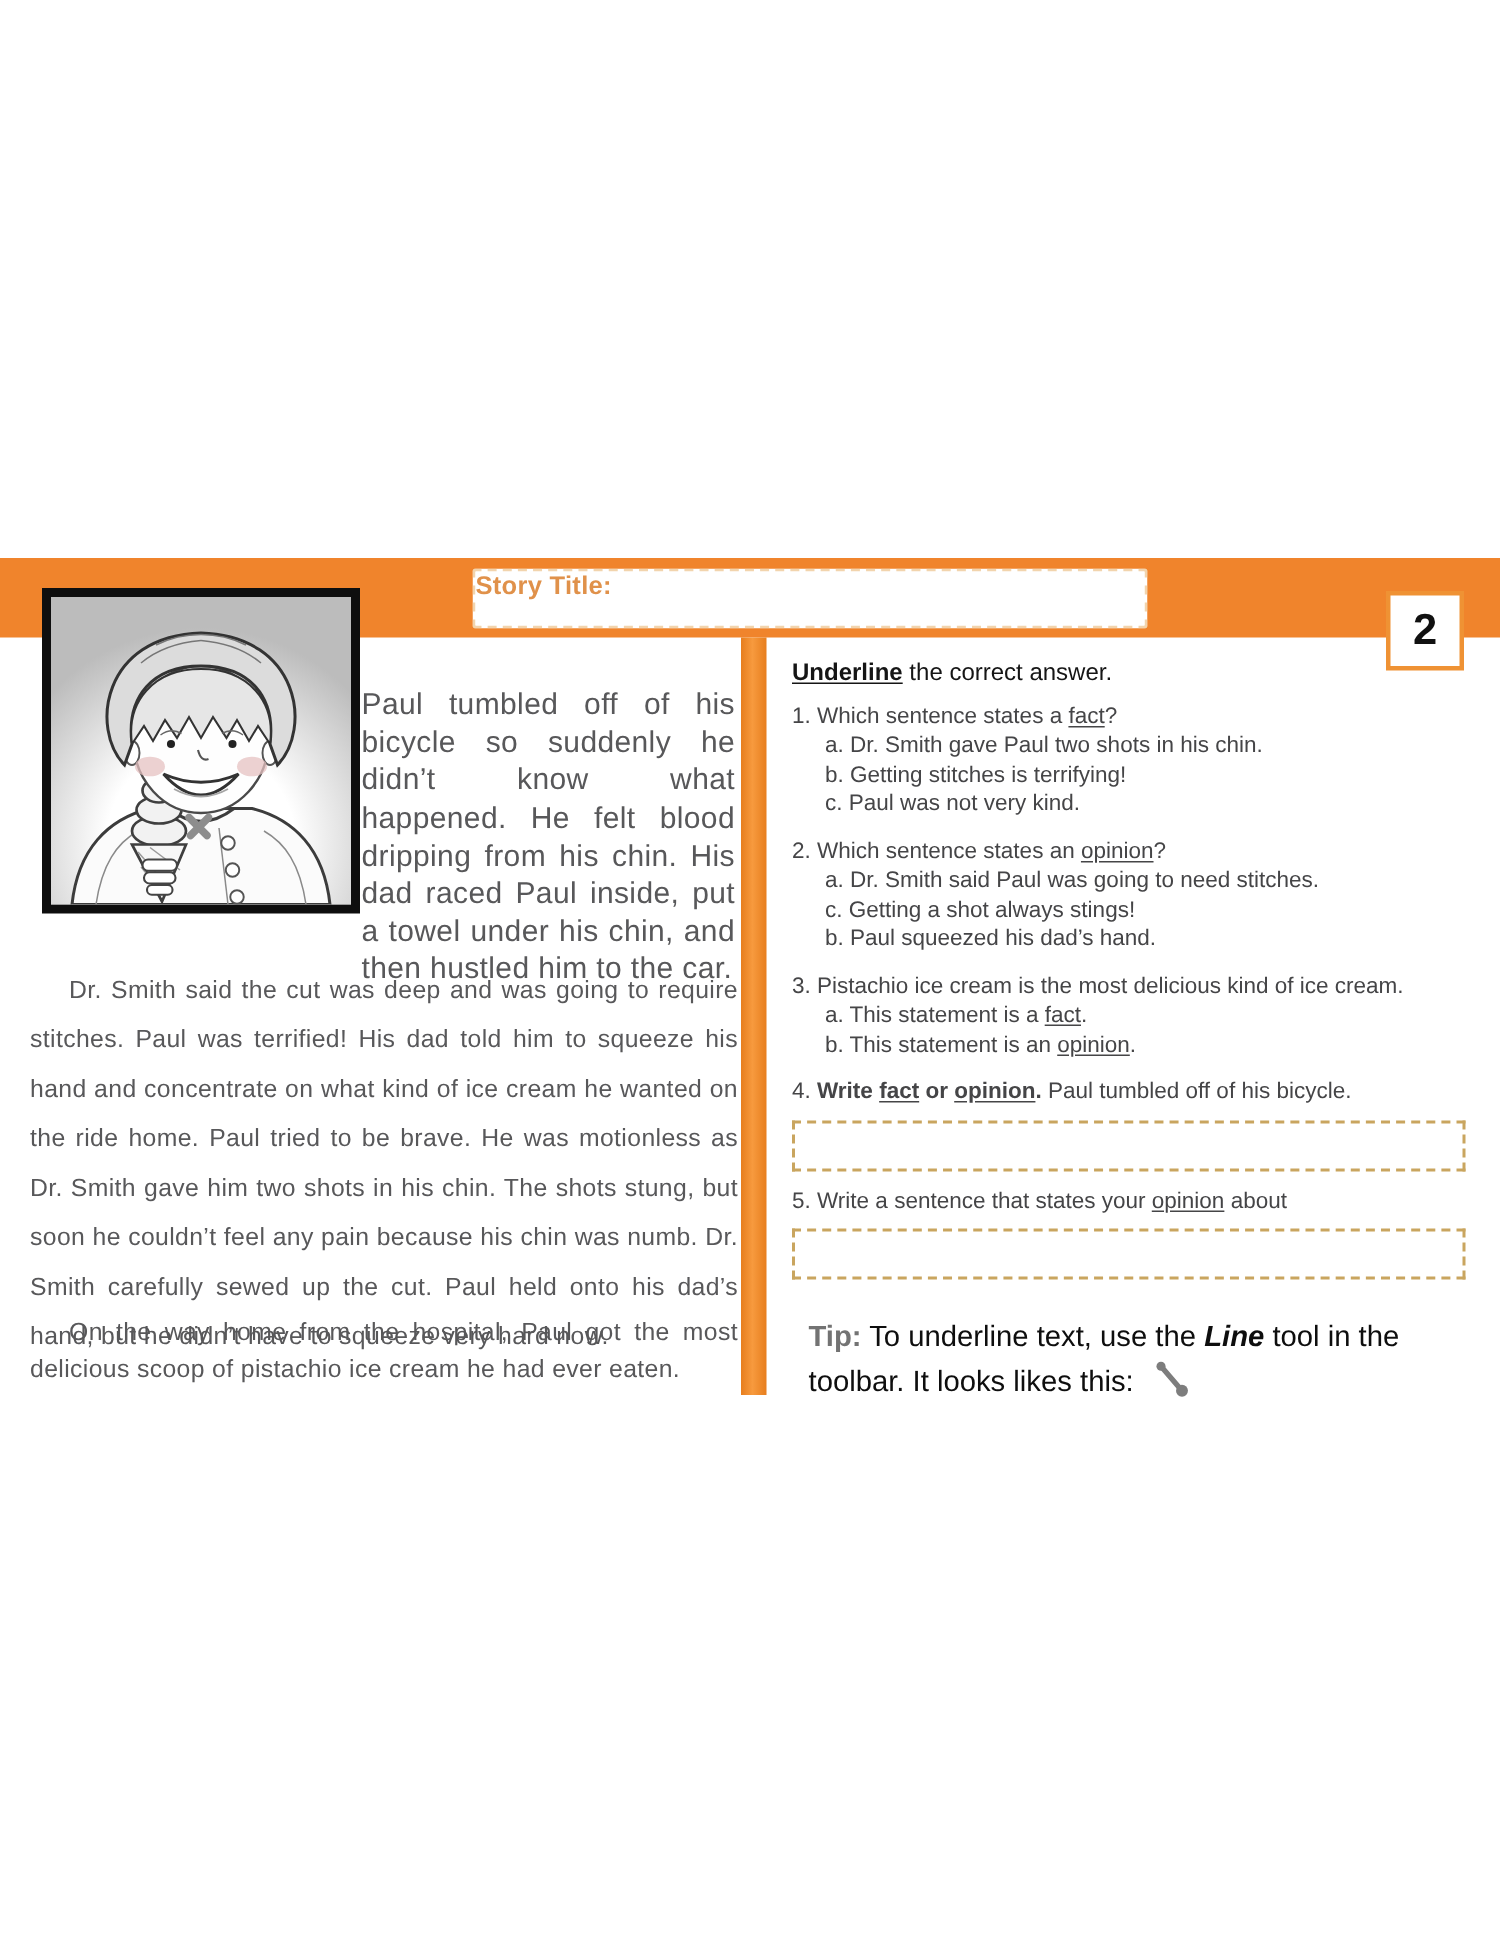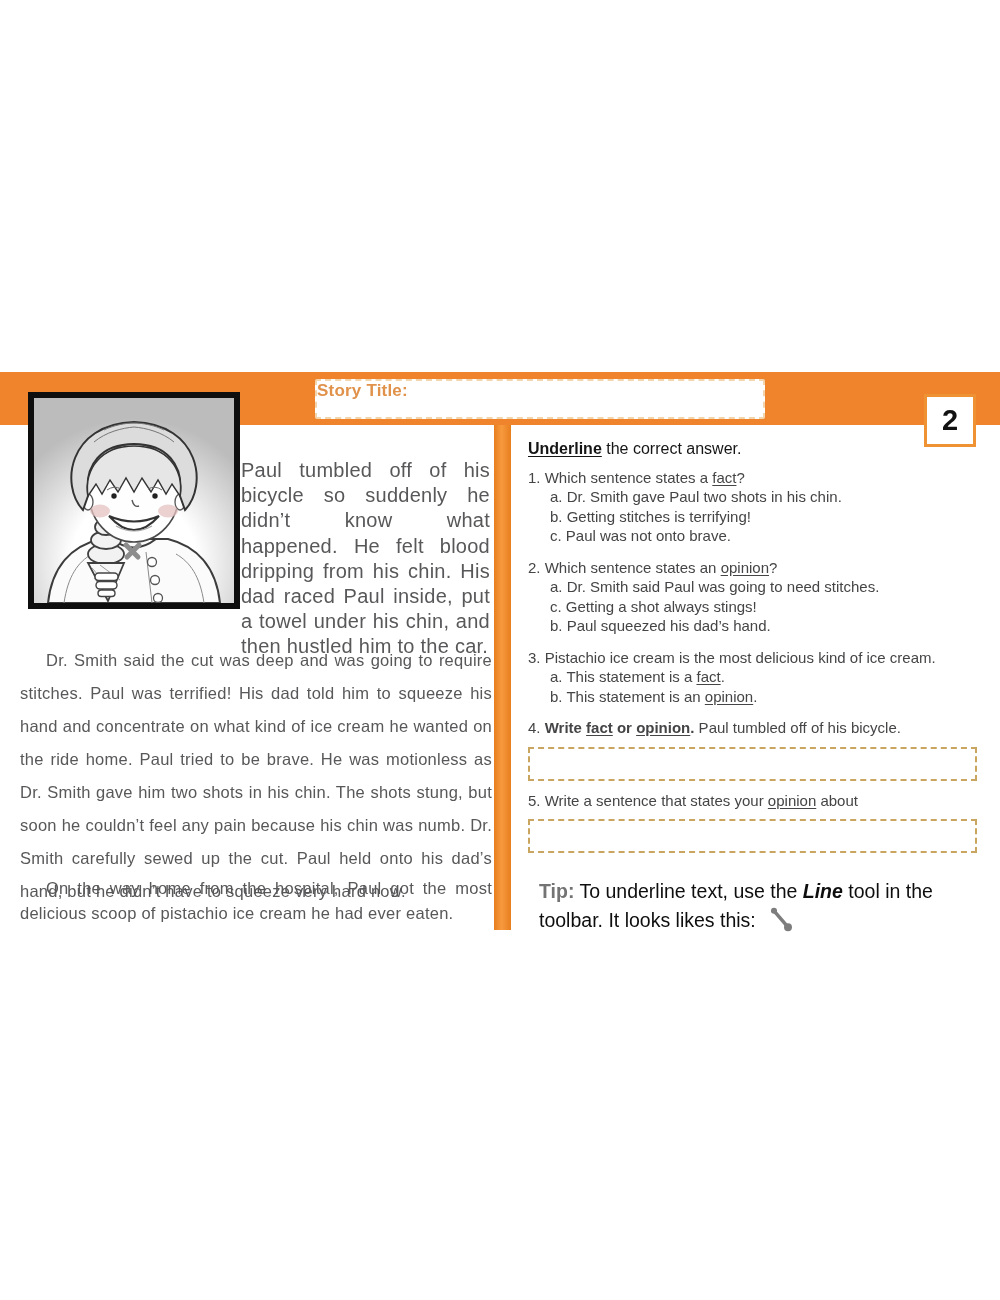--- a/index.html
+++ b/index.html
@@ -169,21 +169,21 @@
 
     <div class="uheading">
       <span class="b u">Underline</span><span> the correct answer.</span>
     </div>
 
     <div class="question">
       <div class="q-line"><span>1.</span><span> Which sentence states a </span><span class="u">fact</span><span>?</span></div>
       <div class="options">
         <div class="q-line">a. Dr. Smith gave Paul two shots in his chin.</div>
         <div class="q-line">b. Getting stitches is terrifying!</div>
-        <div class="q-line">c. Paul was not onto brave.</div>
+        <div class="q-line">c. Paul was not very kind.</div>
       </div>
     </div>
 
     <div class="question">
       <div class="q-line"><span>2.</span><span> Which sentence states an </span><span class="u">opinion</span><span>?</span></div>
       <div class="options">
         <div class="q-line">a. Dr. Smith said Paul was going to need stitches.</div>
         <div class="q-line">c. Getting a shot always stings!</div>
         <div class="q-line">b. Paul squeezed his dad’s hand.</div>
       </div>

